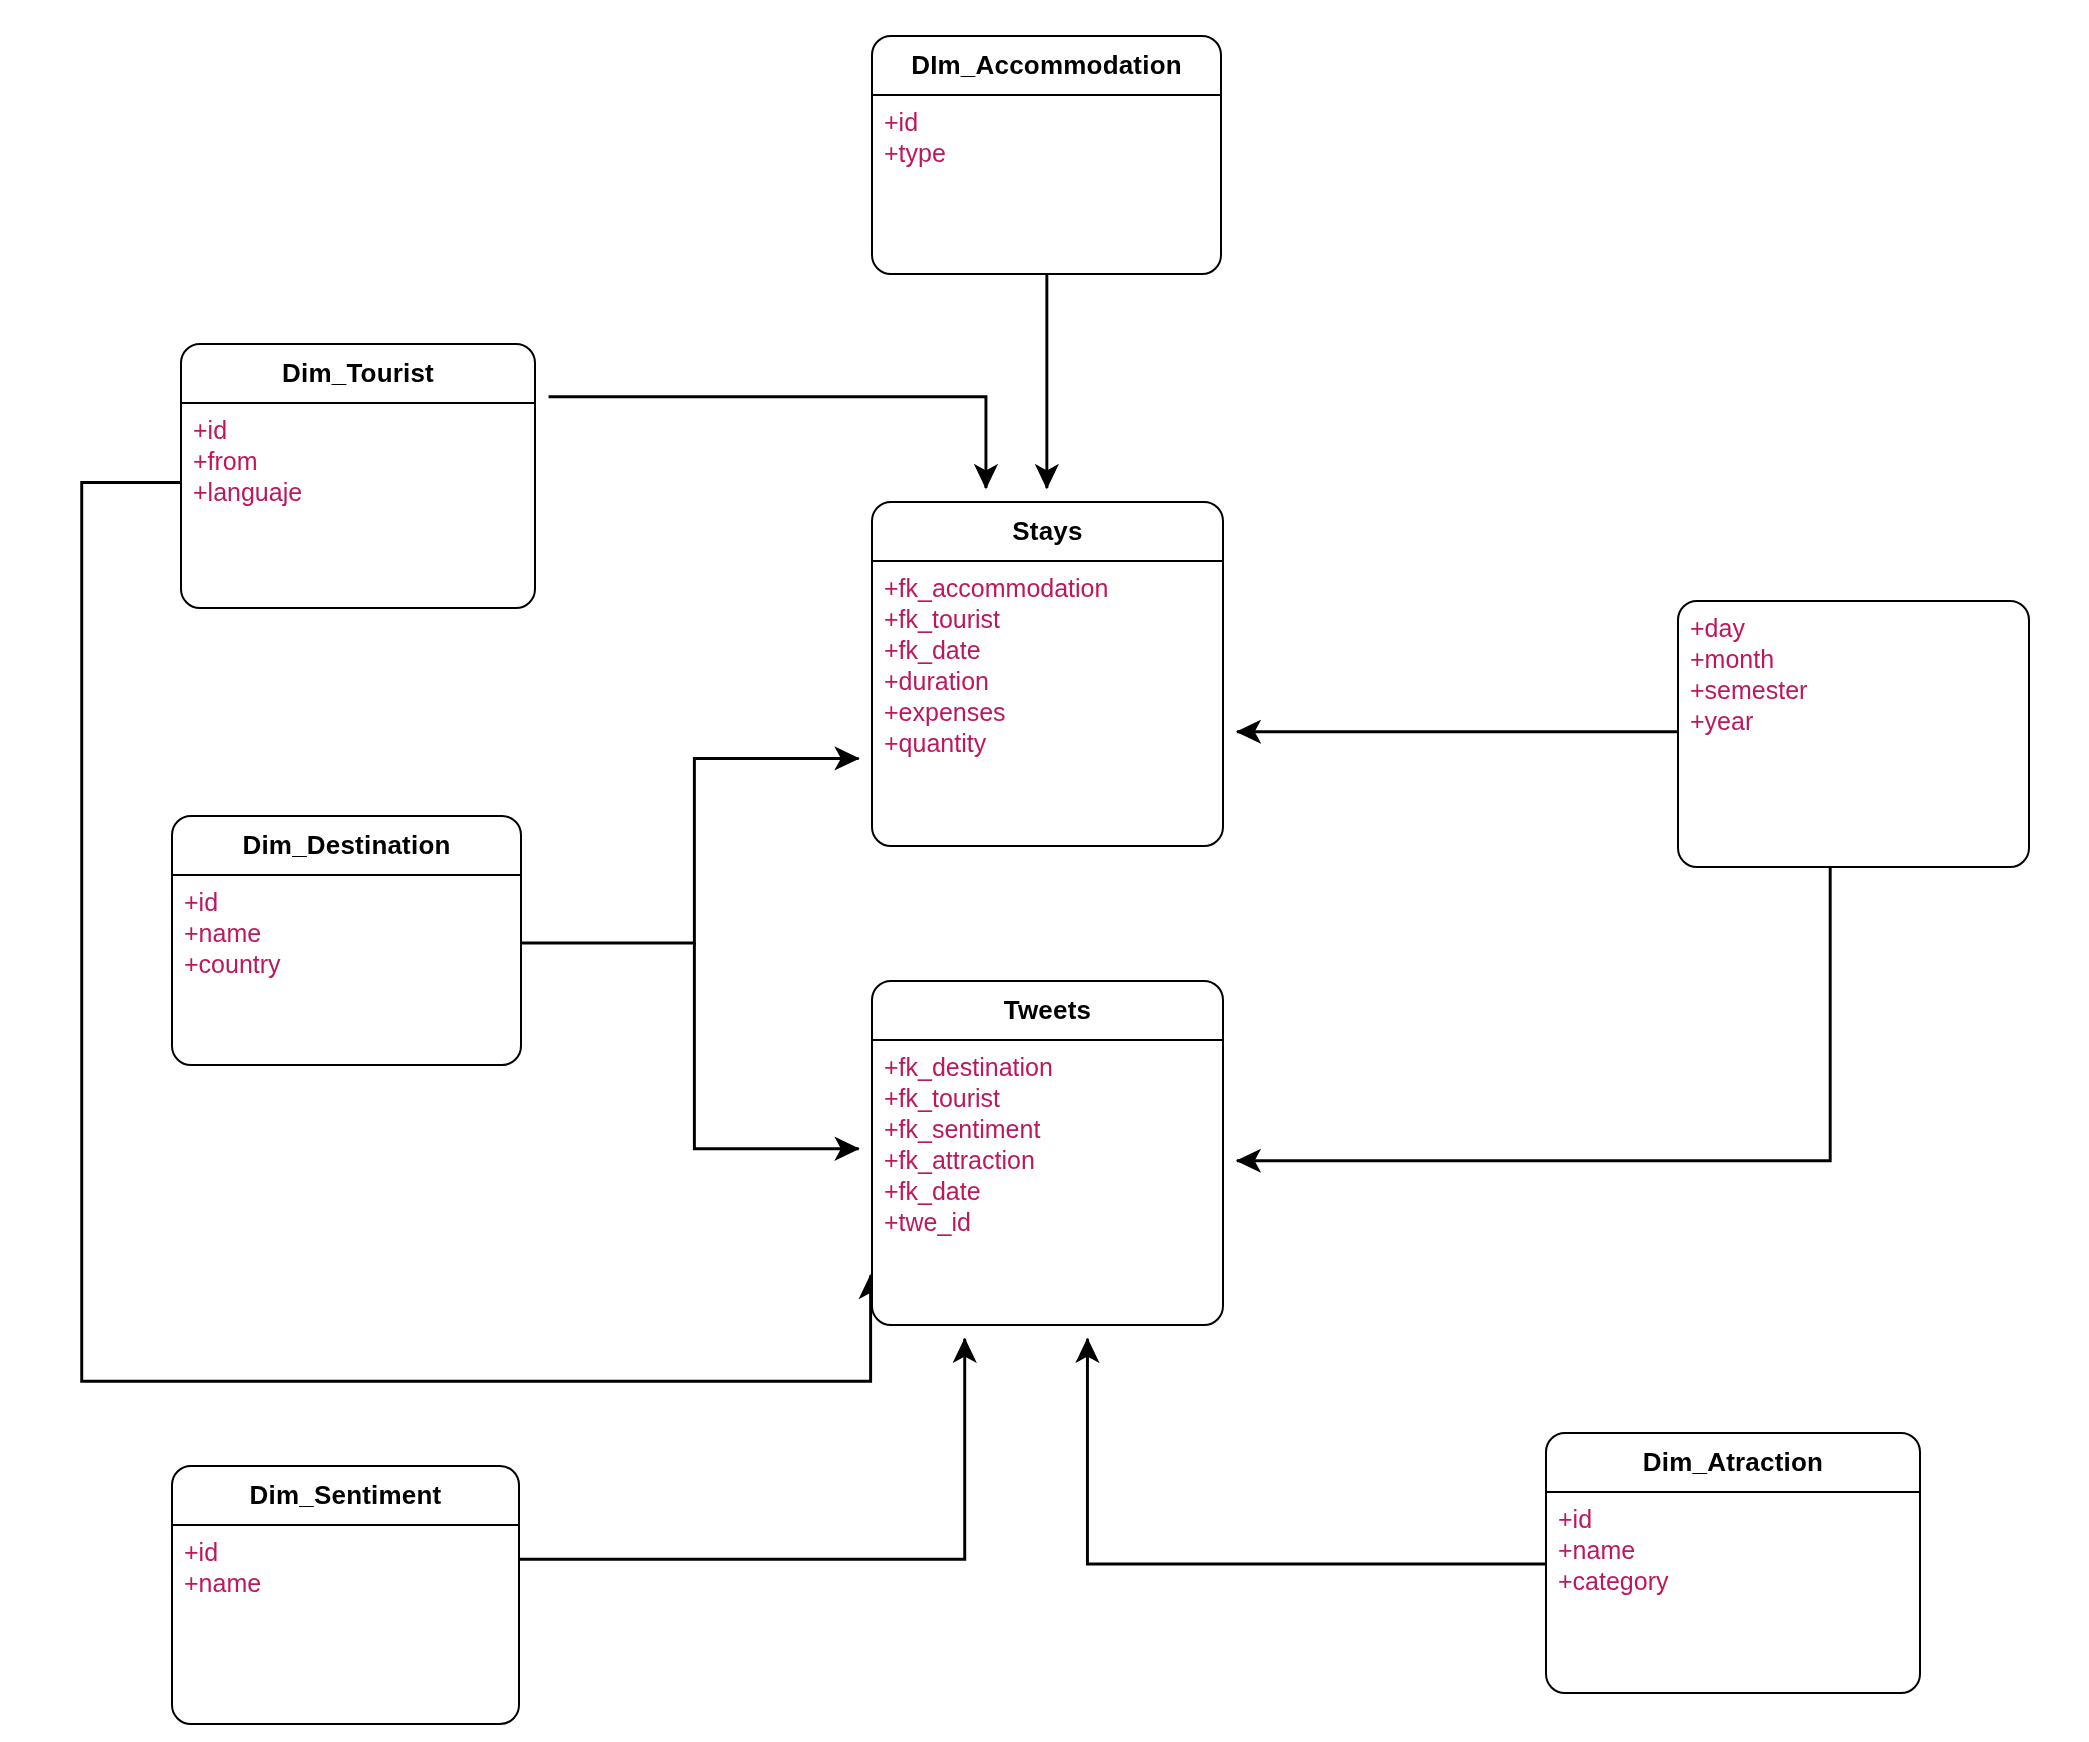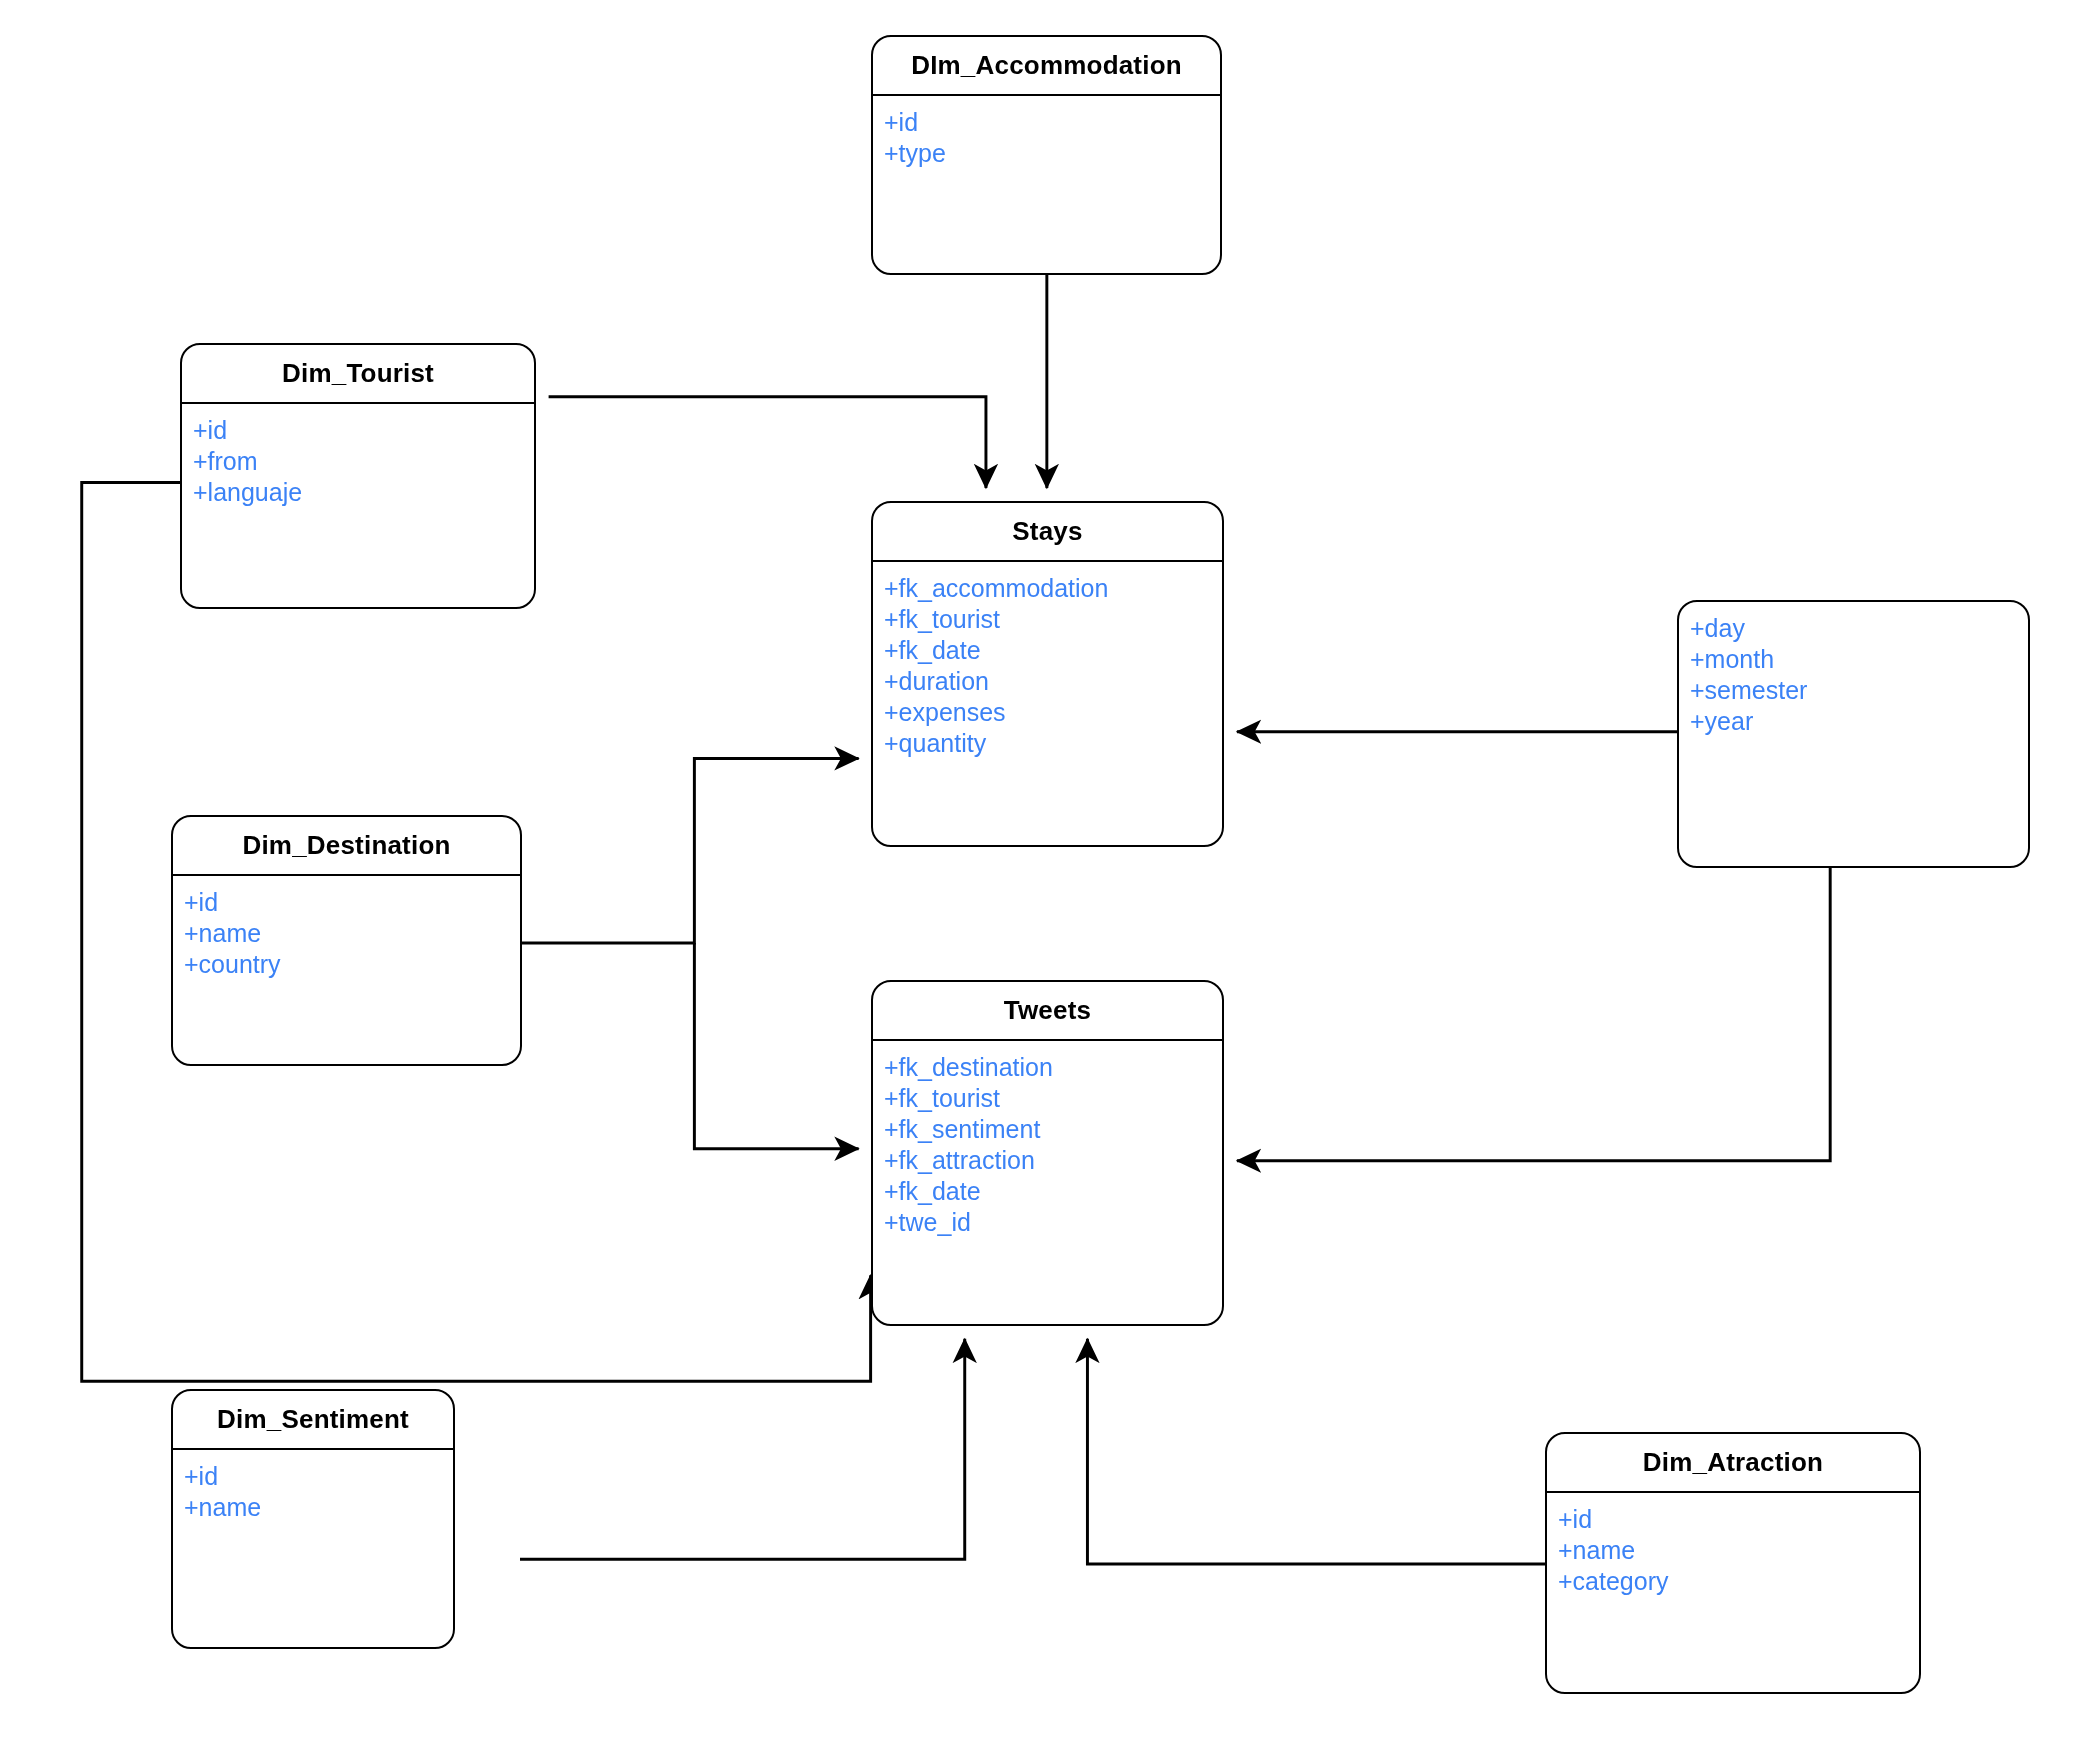--- a/index.html
+++ b/index.html
@@ -42,21 +42,21 @@
     border-bottom: 2.8px solid #000000;
     white-space: nowrap;
     letter-spacing: 0.2px;
   }
   .uml-attrs {
     padding: 11px 0 0 11px;
   }
   .uml-attr {
     font-size: 25px;
     line-height: 31px;
-    color: #3b82f6;
+    color: #be185d;
     white-space: nowrap;
   }
 </style>
 </head>
 <body>
 
 <div id="canvas">
 
   <svg id="wires" viewBox="0 0 2264 1888" xmlns="http://www.w3.org/2000/svg">
     <defs>
@@ -139,21 +139,21 @@
     <div class="uml-attrs">
       <div class="uml-attr">+fk_destination</div>
       <div class="uml-attr">+fk_tourist</div>
       <div class="uml-attr">+fk_sentiment</div>
       <div class="uml-attr">+fk_attraction</div>
       <div class="uml-attr">+fk_date</div>
       <div class="uml-attr">+twe_id</div>
     </div>
   </div>
 
-  <div class="uml-class" style="left:171px; top:1389px; width:284px; height:260px;">
+  <div class="uml-class" style="left:171px; top:1465px; width:349px; height:260px;">
     <div class="uml-header">Dim_Sentiment</div>
     <div class="uml-attrs">
       <div class="uml-attr">+id</div>
       <div class="uml-attr">+name</div>
     </div>
   </div>
 
   <div class="uml-class" style="left:1545px; top:1432px; width:376px; height:262px;">
     <div class="uml-header">Dim_Atraction</div>
     <div class="uml-attrs">

